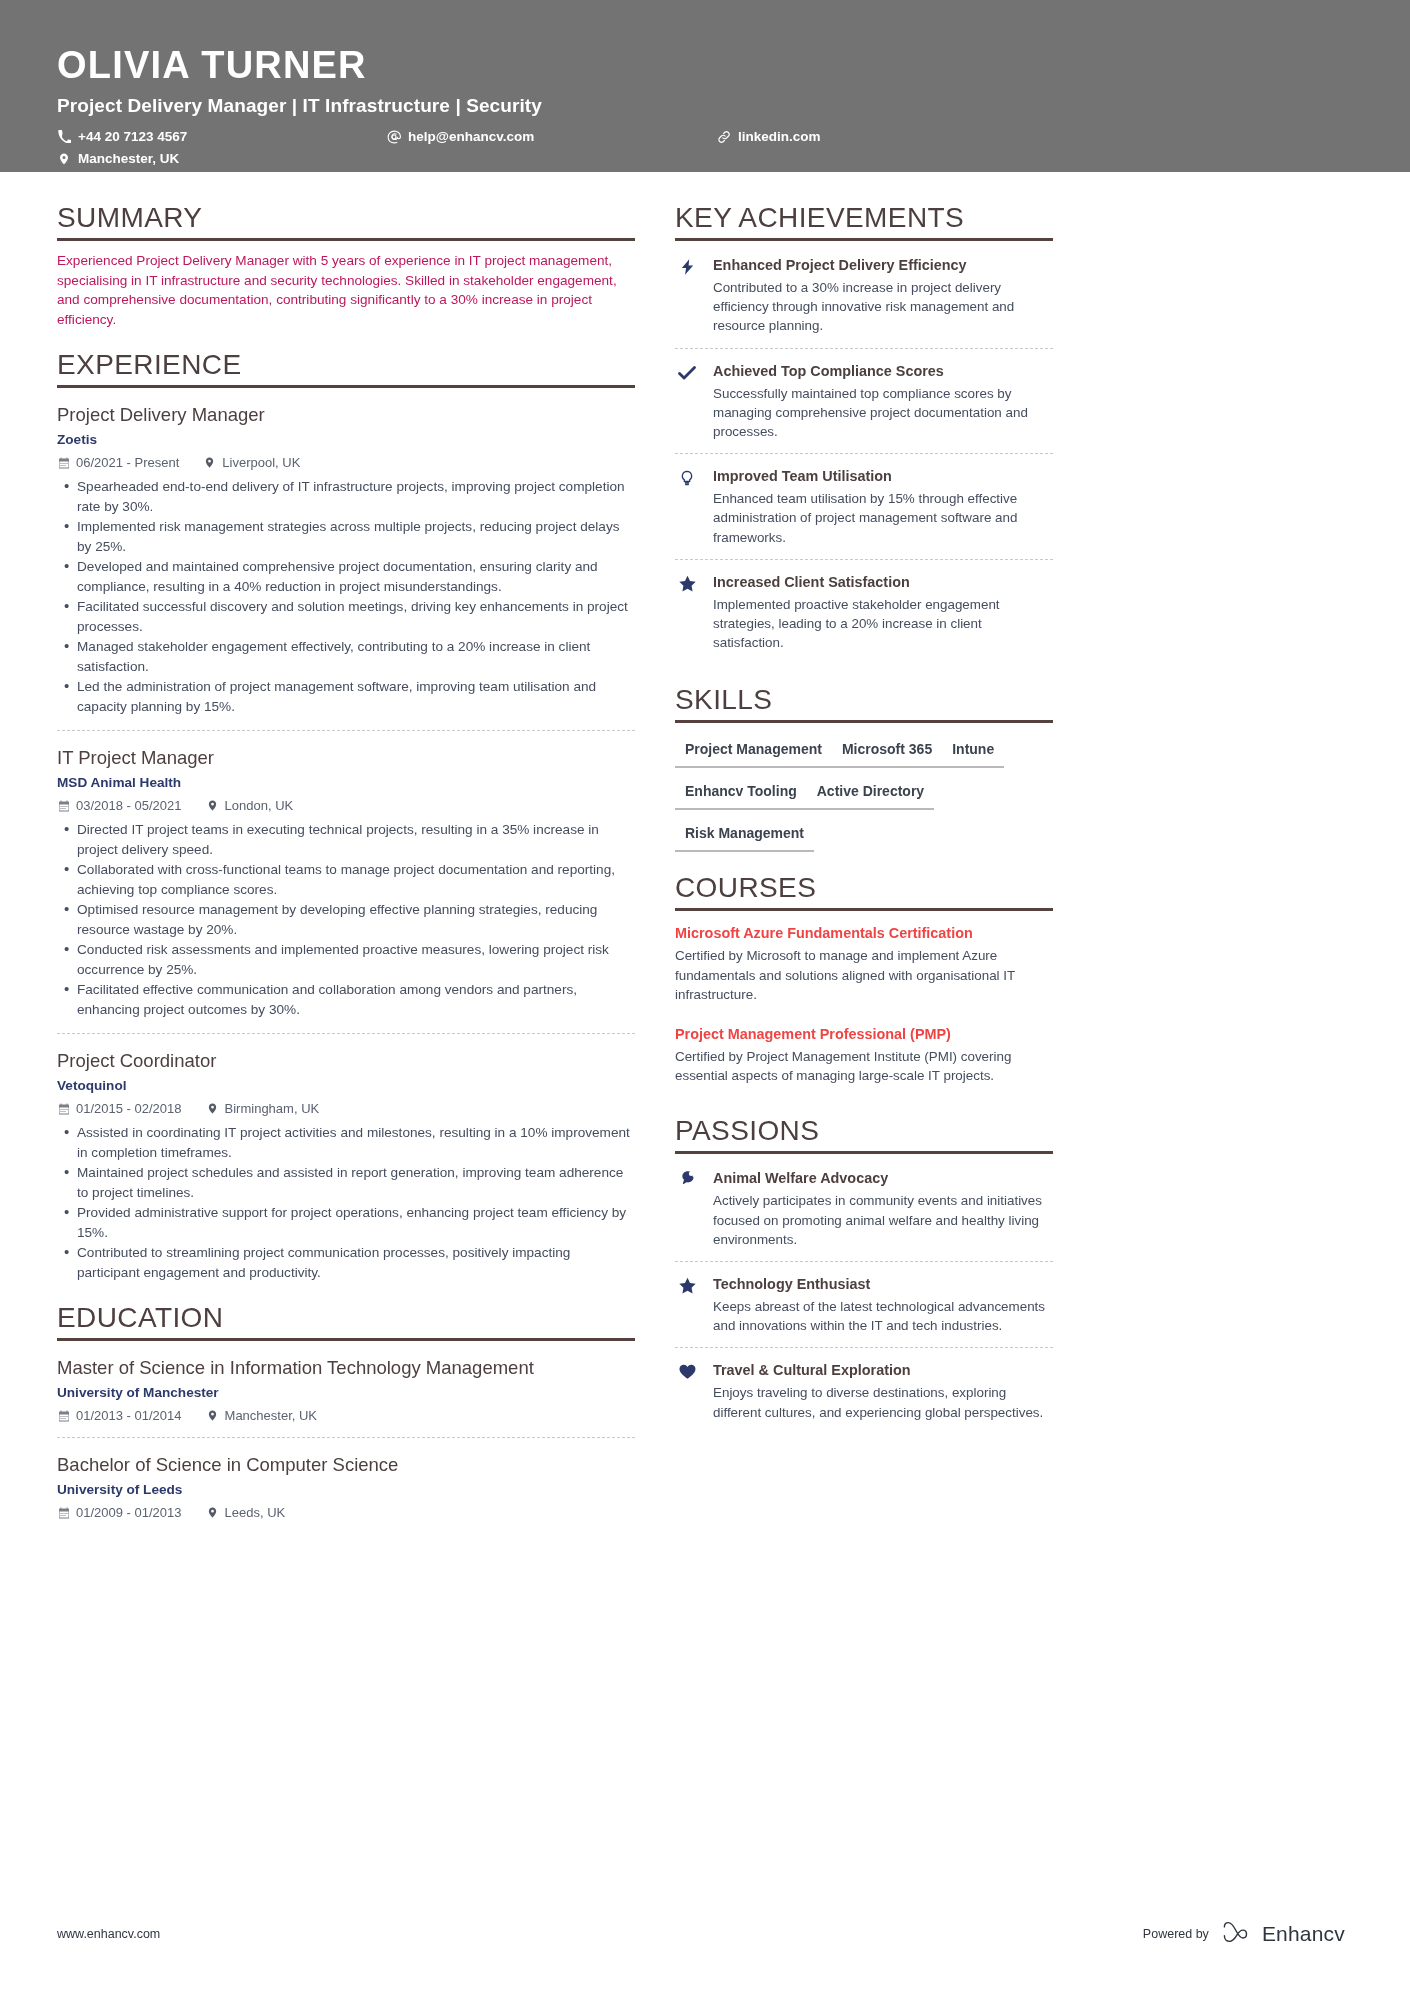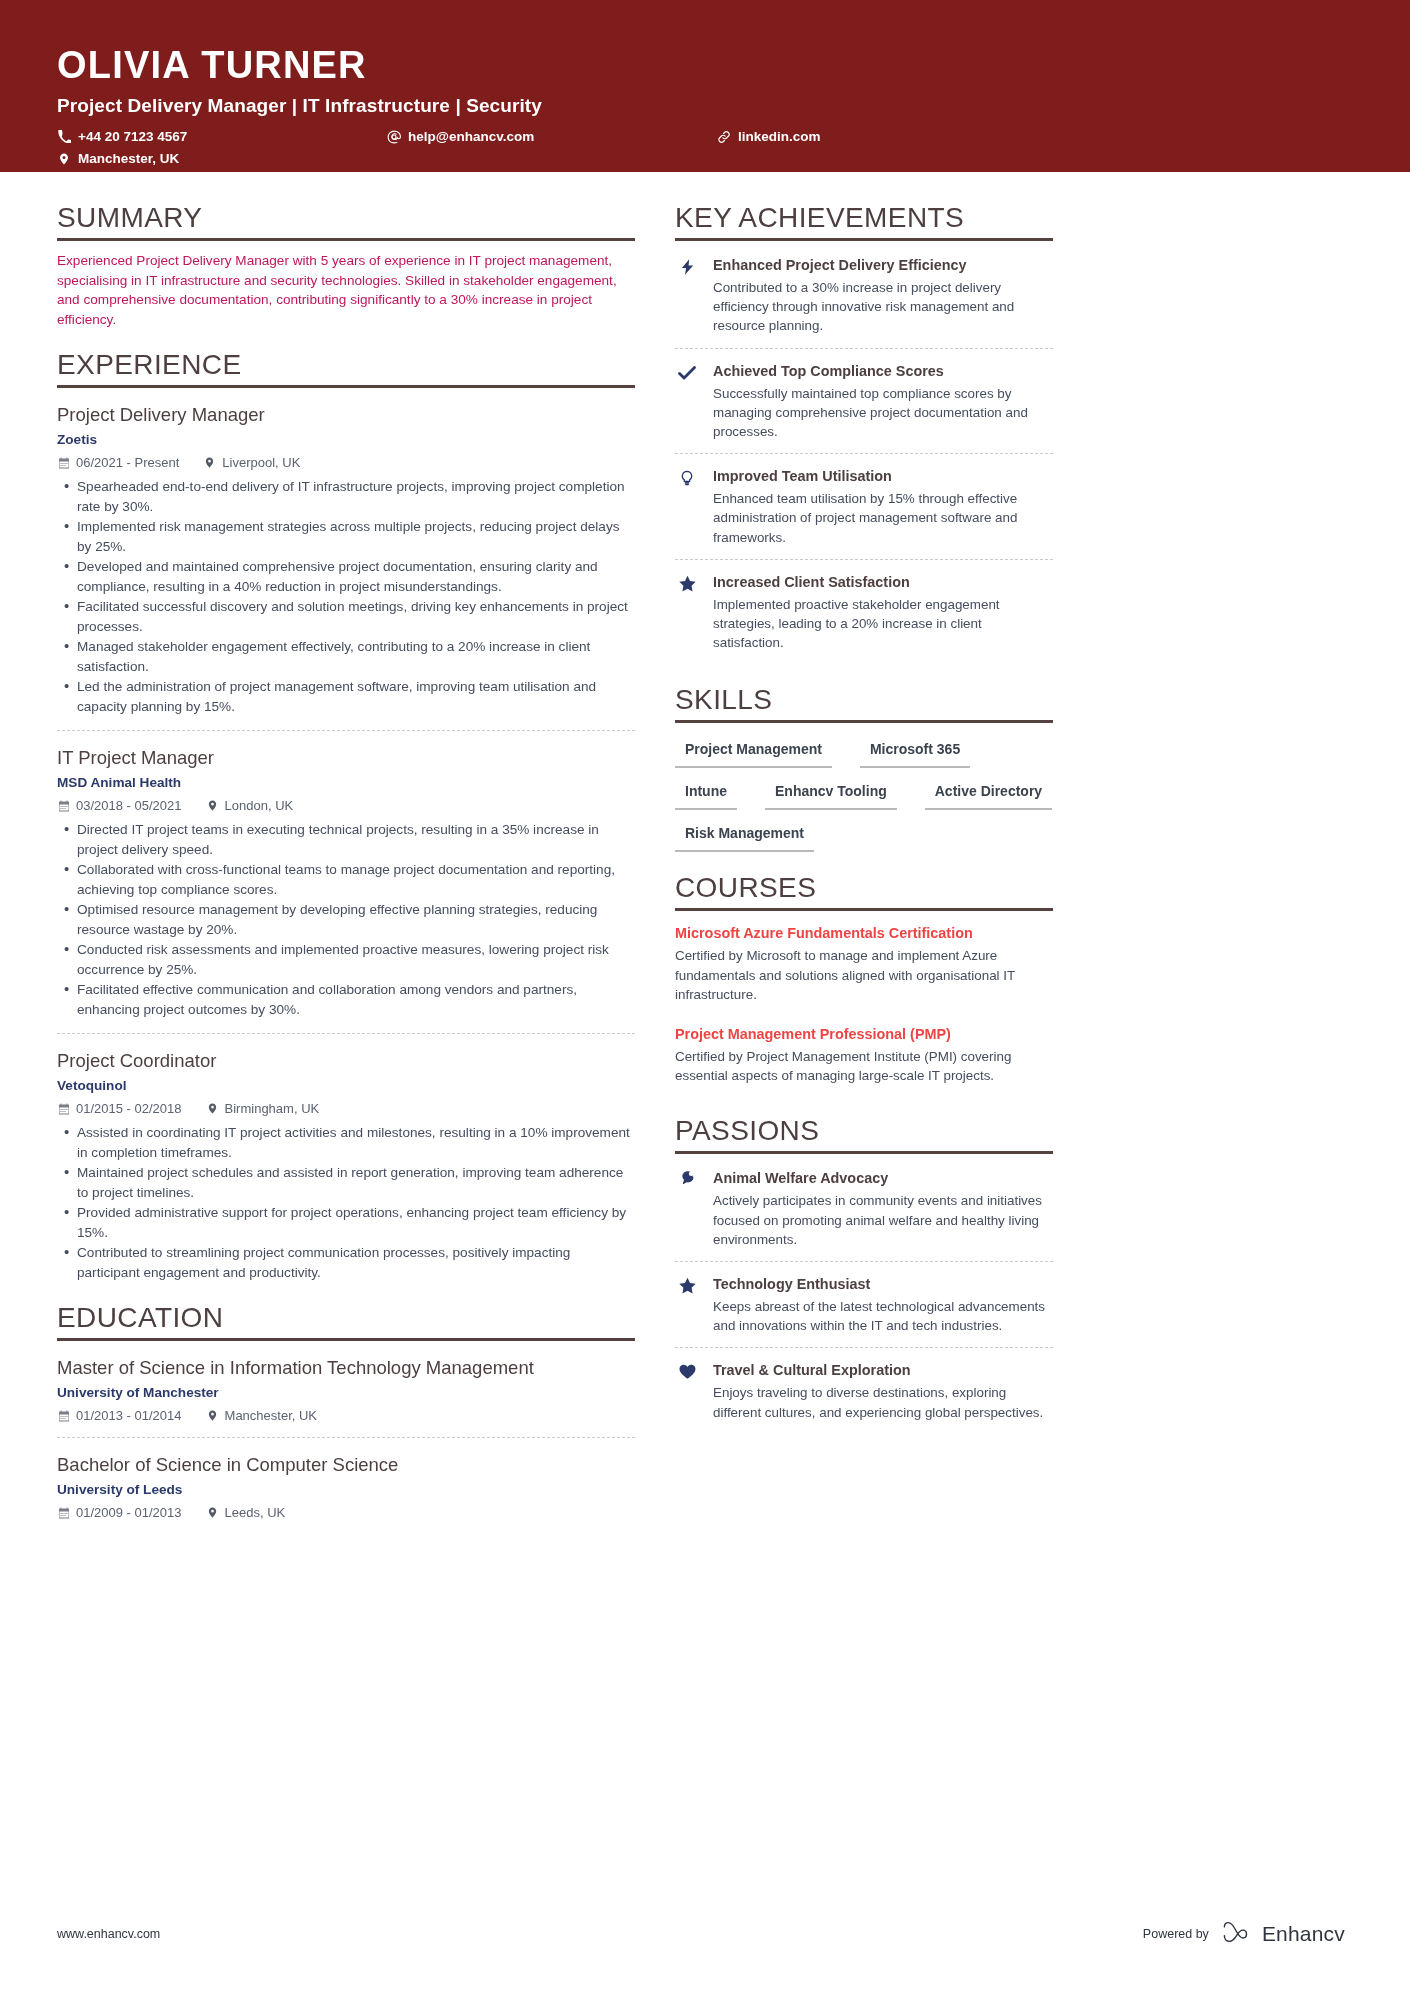--- a/index.html
+++ b/index.html
@@ -6,21 +6,21 @@
   html, body {
     width: 1410px;
     height: 1995px;
     background: #ffffff;
     font-family: "Liberation Sans", sans-serif;
   }
   .page { position: relative; width: 1410px; height: 1995px; background:#fff; overflow:hidden; }
 
   
   .header {
-    background: #7f1d1d;
+    background: #737373;
     height: 172px;
     padding: 46px 0 0 57px;
     color: #ffffff;
     position: relative;
   }
   .name {
     font-size: 38px;
     font-weight: bold;
     letter-spacing: 1.2px;
     line-height: 1.05;
@@ -160,21 +160,21 @@
     font-size: 13.4px;
     line-height: 19.2px;
     color: #454d5e;
     margin-top: 3px;
   }
 
   
   .skills-wrap {
     display: flex;
     flex-wrap: wrap;
-    gap: 9px 28px;
+    gap: 9px 0;
     padding-top: 2px;
   }
   .skill-chip {
     font-size: 14px;
     font-weight: bold;
     color: #3b434f;
     padding: 4px 10px 7px 10px;
     border-bottom: 2px solid #b9b9b9;
     line-height: 20px;
     white-space: nowrap;

